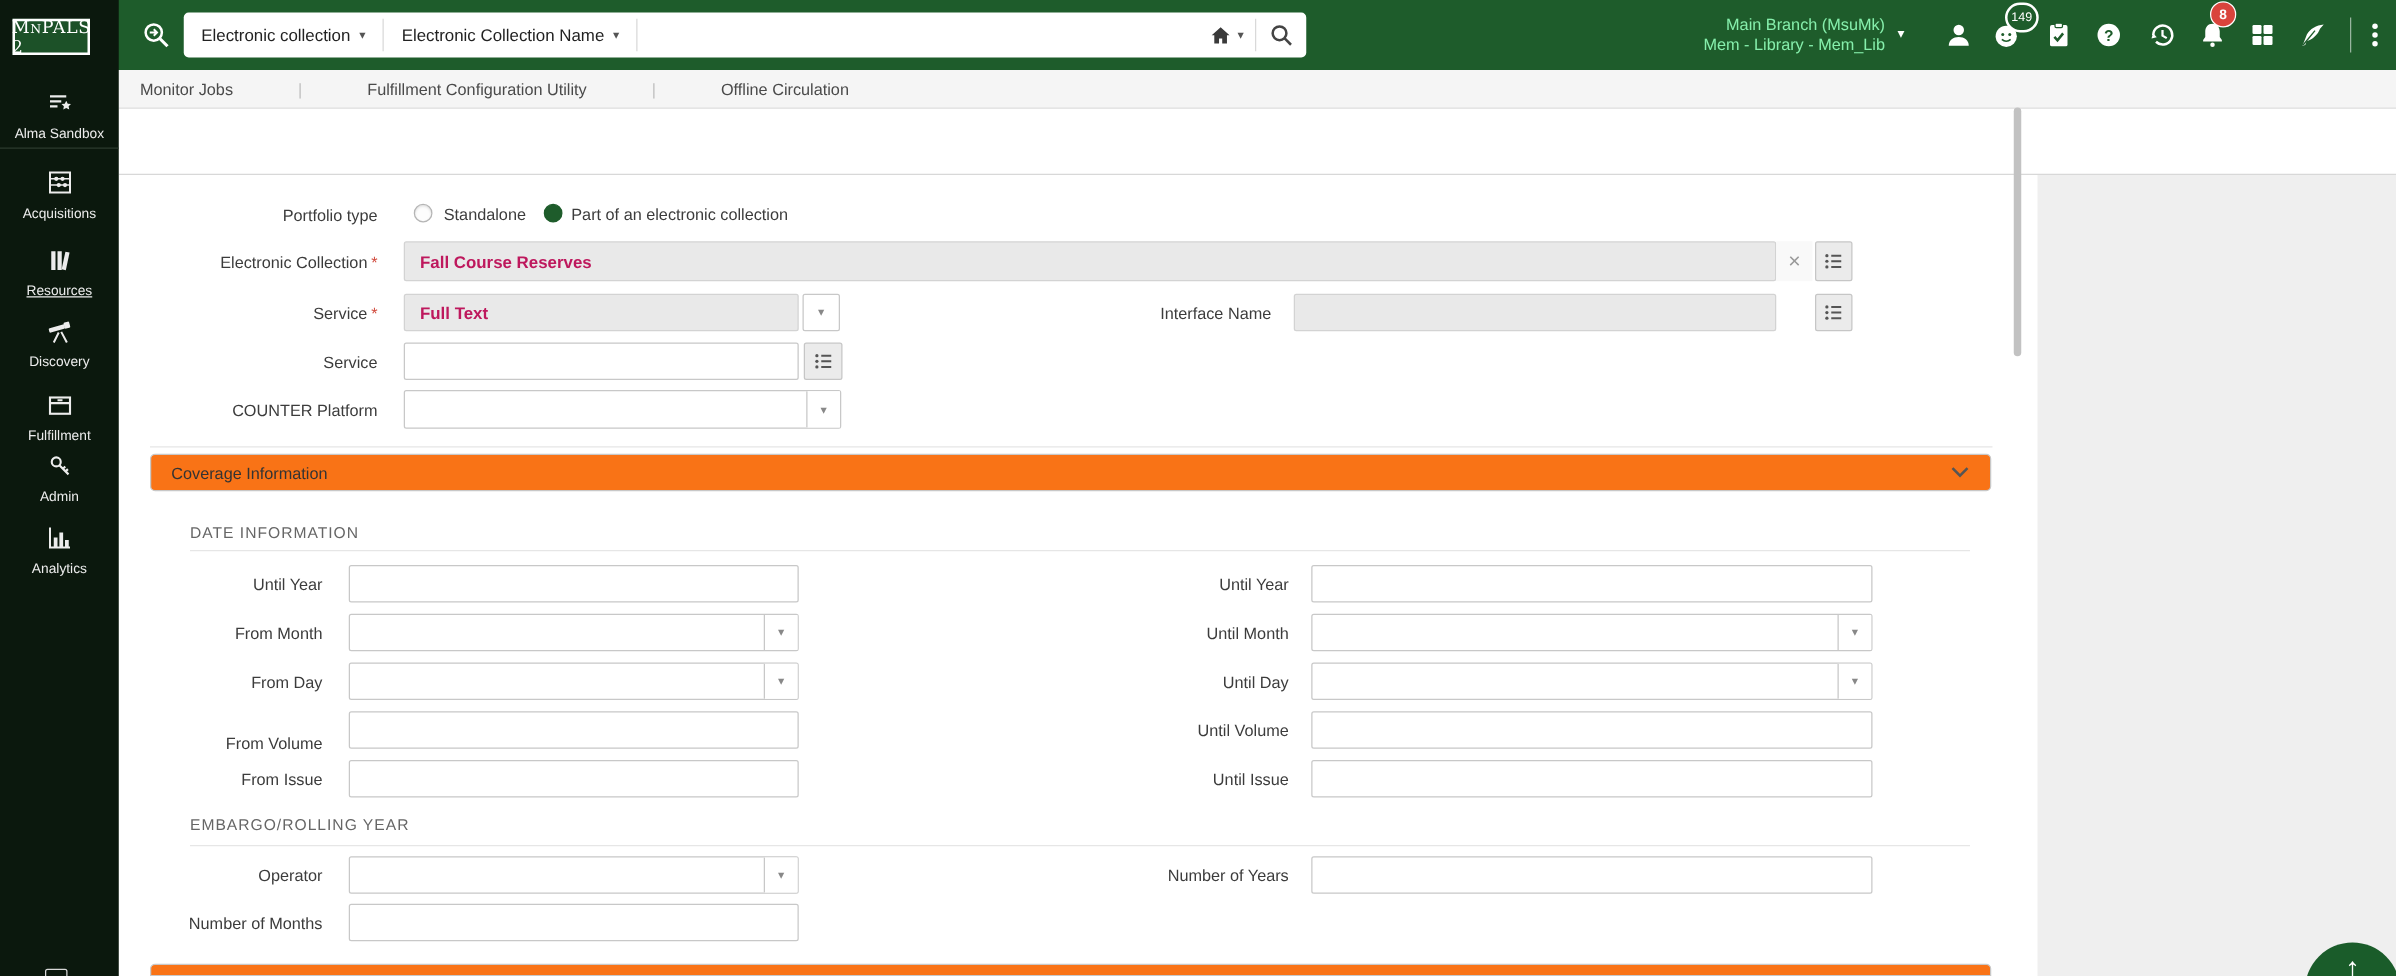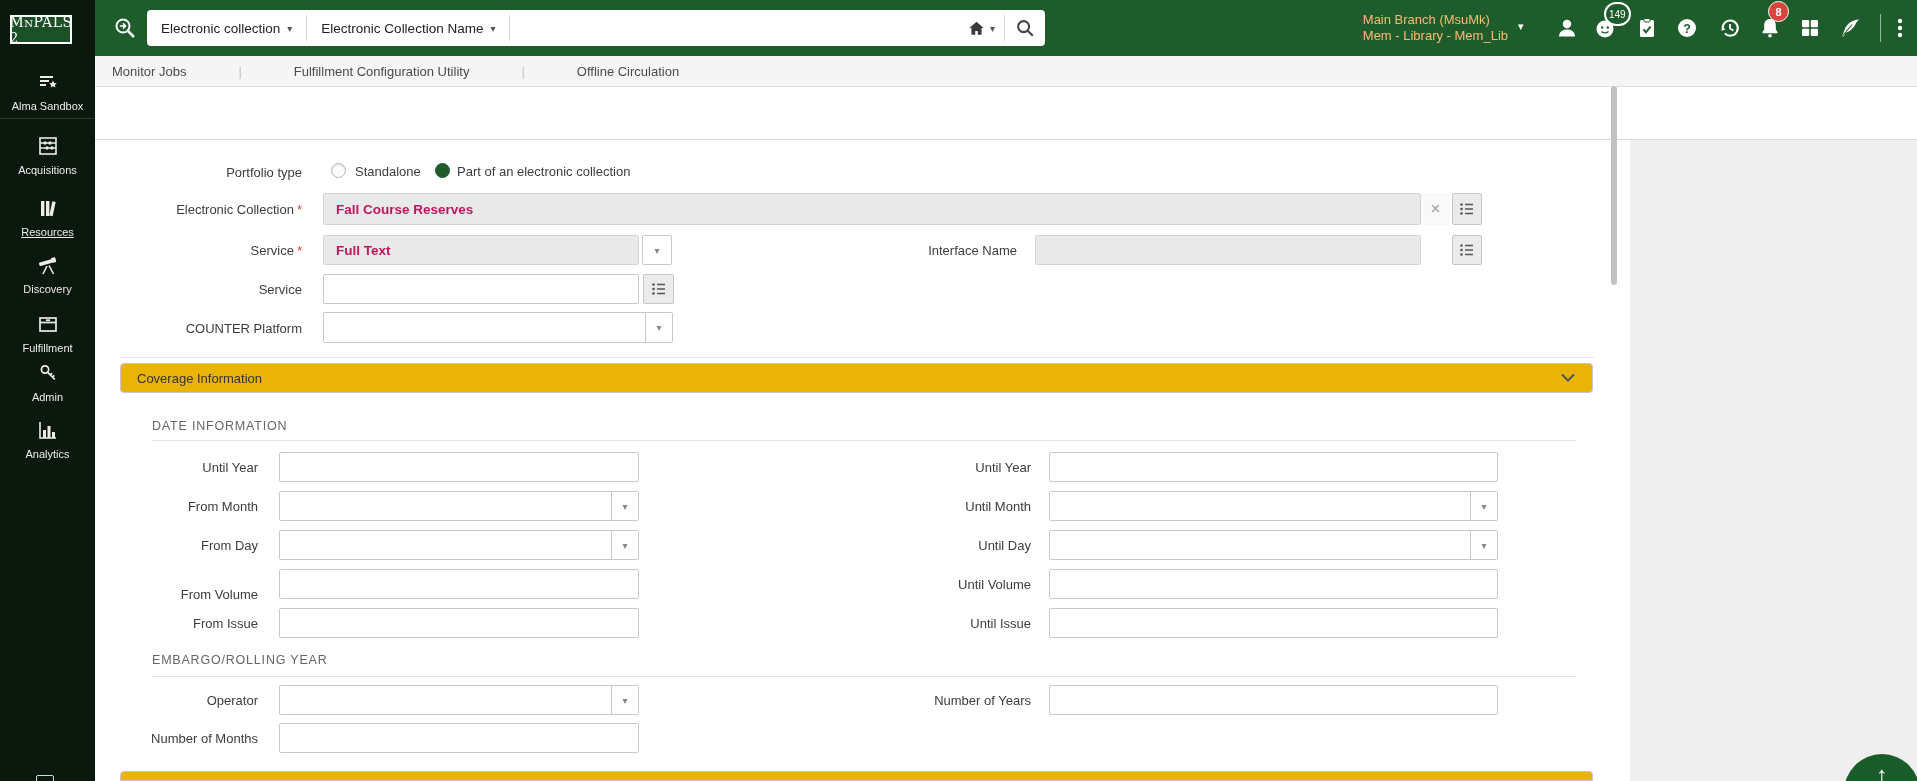--- a/index.html
+++ b/index.html
@@ -8,21 +8,21 @@
   
   .topbar{position:absolute;left:0;top:0;width:1917px;height:56px;background:#1E5C2B;z-index:4;}
   .pill{position:absolute;left:147px;top:10px;width:898px;height:36px;background:#fff;border-radius:4px;display:flex;align-items:stretch;z-index:5;}
   .pill .seg{display:flex;align-items:center;padding:0 14px;font-size:13.5px;color:#222;cursor:pointer;white-space:nowrap;}
   .pill .seg .caret{margin-left:7px;font-size:10px;color:#555;}
   .pill .vdiv{width:1px;background:#d9d9d9;margin:5px 0;}
   .pill .grow{flex:1;}
   .pill .iconbox{display:flex;align-items:center;padding:0 9px;cursor:pointer;}
   .pill .iconbox .caret{margin-left:4px;font-size:10px;color:#555;}
   .logo{position:absolute;left:10px;top:15px;width:62px;height:29px;border:2px solid #fff;background:#1C5128;color:#fff;display:flex;align-items:center;justify-content:center;font-family:"DejaVu Serif",serif;font-variant:small-caps;font-size:14px;letter-spacing:.5px;box-sizing:border-box;}
-  .loc{position:absolute;top:12px;right:409px;text-align:left;color:#fdba74;font-size:13px;line-height:16px;white-space:nowrap;cursor:pointer;}
+  .loc{position:absolute;top:12px;right:409px;text-align:right;color:#86efac;font-size:13px;line-height:16px;white-space:nowrap;cursor:pointer;}
   .loc-caret{position:absolute;left:1518px;top:20px;color:#fff;font-size:11px;cursor:pointer;}
   .tb-icon{position:absolute;top:16px;width:24px;height:24px;cursor:pointer;}
   .tb-div{position:absolute;left:1880px;top:14px;width:1px;height:28px;background:rgba(255,255,255,.55);}
   .badge-ring{position:absolute;left:1604px;top:2px;min-width:24px;height:24px;border:2px solid #fff;border-radius:13px;color:#fff;font-size:10px;display:flex;align-items:center;justify-content:center;box-sizing:border-box;padding:0 3px;background:#1E5C2B;z-index:6;}
   .badge-red{position:absolute;left:1768px;top:1px;width:21px;height:21px;background:#D9443C;border:1.5px solid #fff;border-radius:50%;color:#fff;font-size:11px;font-weight:bold;display:flex;align-items:center;justify-content:center;box-sizing:border-box;z-index:6;}
 
   
   .sidebar{position:absolute;left:0;top:0;width:95px;height:781px;background:#0B180D;z-index:5;}
   .side-item{position:absolute;left:0;width:95px;text-align:center;color:#ececec;cursor:pointer;}
   .side-item .lab{display:block;font-size:11px;margin-top:3px;}
@@ -56,21 +56,21 @@
   .combo .dd{width:26px;border-left:1px solid #c8c8c8;display:flex;align-items:center;justify-content:center;color:#888;font-size:10px;cursor:pointer;background:#fff;}
   .sqbtn{position:absolute;display:flex;align-items:center;justify-content:center;box-sizing:border-box;cursor:pointer;z-index:2;}
   .listbtn{background:#ebebeb;border:1px solid #c6c6c6;border-radius:2px;}
   .xbtn{background:#f9f9f9;color:#9a9a9a;font-size:17px;}
   .ddbtn{background:#fff;border:1px solid #c8c8c8;border-radius:2px;color:#888;font-size:10px;}
   .radio{position:absolute;width:15px;height:15px;border-radius:50%;box-sizing:border-box;cursor:pointer;z-index:2;}
   .radio.off{background:#fdfdfd;border:1px solid #b5b5b5;box-shadow:inset 0 1px 2px rgba(0,0,0,.12);}
   .radio.on{background:#1E5C2B;border:1px solid #1E5C2B;}
   .rlabel{position:absolute;font-size:13px;color:#3c3c3c;white-space:nowrap;z-index:2;cursor:pointer;}
   .hr{position:absolute;height:1px;background:#e6e6e6;z-index:2;}
-  .secbar{position:absolute;left:120px;width:1473px;height:30px;background:#eab308;border:1px solid #c8c8c8;border-radius:4px;box-sizing:border-box;display:flex;align-items:center;padding:0 16px;font-size:13px;color:#333;cursor:pointer;z-index:2;}
+  .secbar{position:absolute;left:120px;width:1473px;height:30px;background:#f97316;border:1px solid #c8c8c8;border-radius:4px;box-sizing:border-box;display:flex;align-items:center;padding:0 16px;font-size:13px;color:#333;cursor:pointer;z-index:2;}
   .secbar .grow{flex:1;}
   .subhead{position:absolute;left:152px;font-size:12.5px;color:#666;letter-spacing:.8px;z-index:2;}
   .fab{position:absolute;left:1844px;top:754px;width:76px;height:76px;border-radius:50%;background:#1A5C2A;color:#fff;z-index:7;cursor:pointer;text-align:center;}
   .fab span{display:inline-block;margin-top:7px;font-size:24px;font-weight:bold;}
   .sb-bottom-ico{position:absolute;left:36px;top:775px;width:18px;height:12px;border:1.5px solid #d8d8d8;border-radius:2px;box-sizing:border-box;z-index:6;}
 </style>
 </head>
 <body>
 
 <div id="screen">

